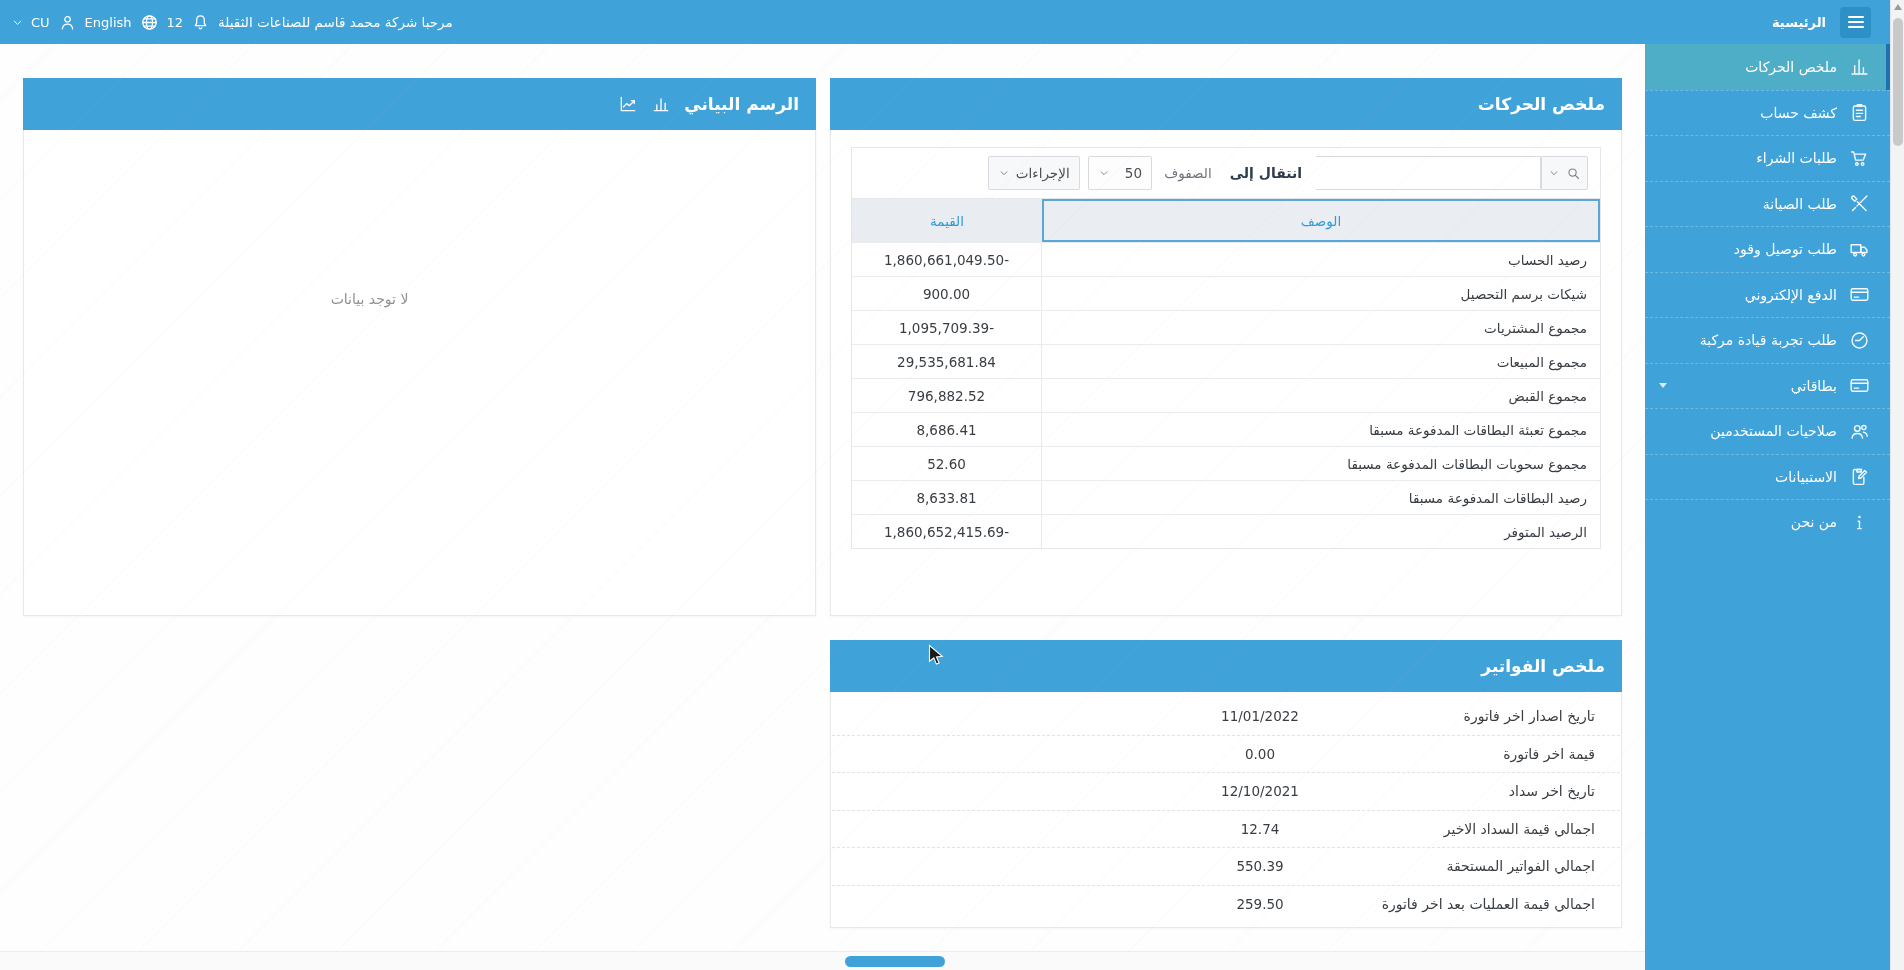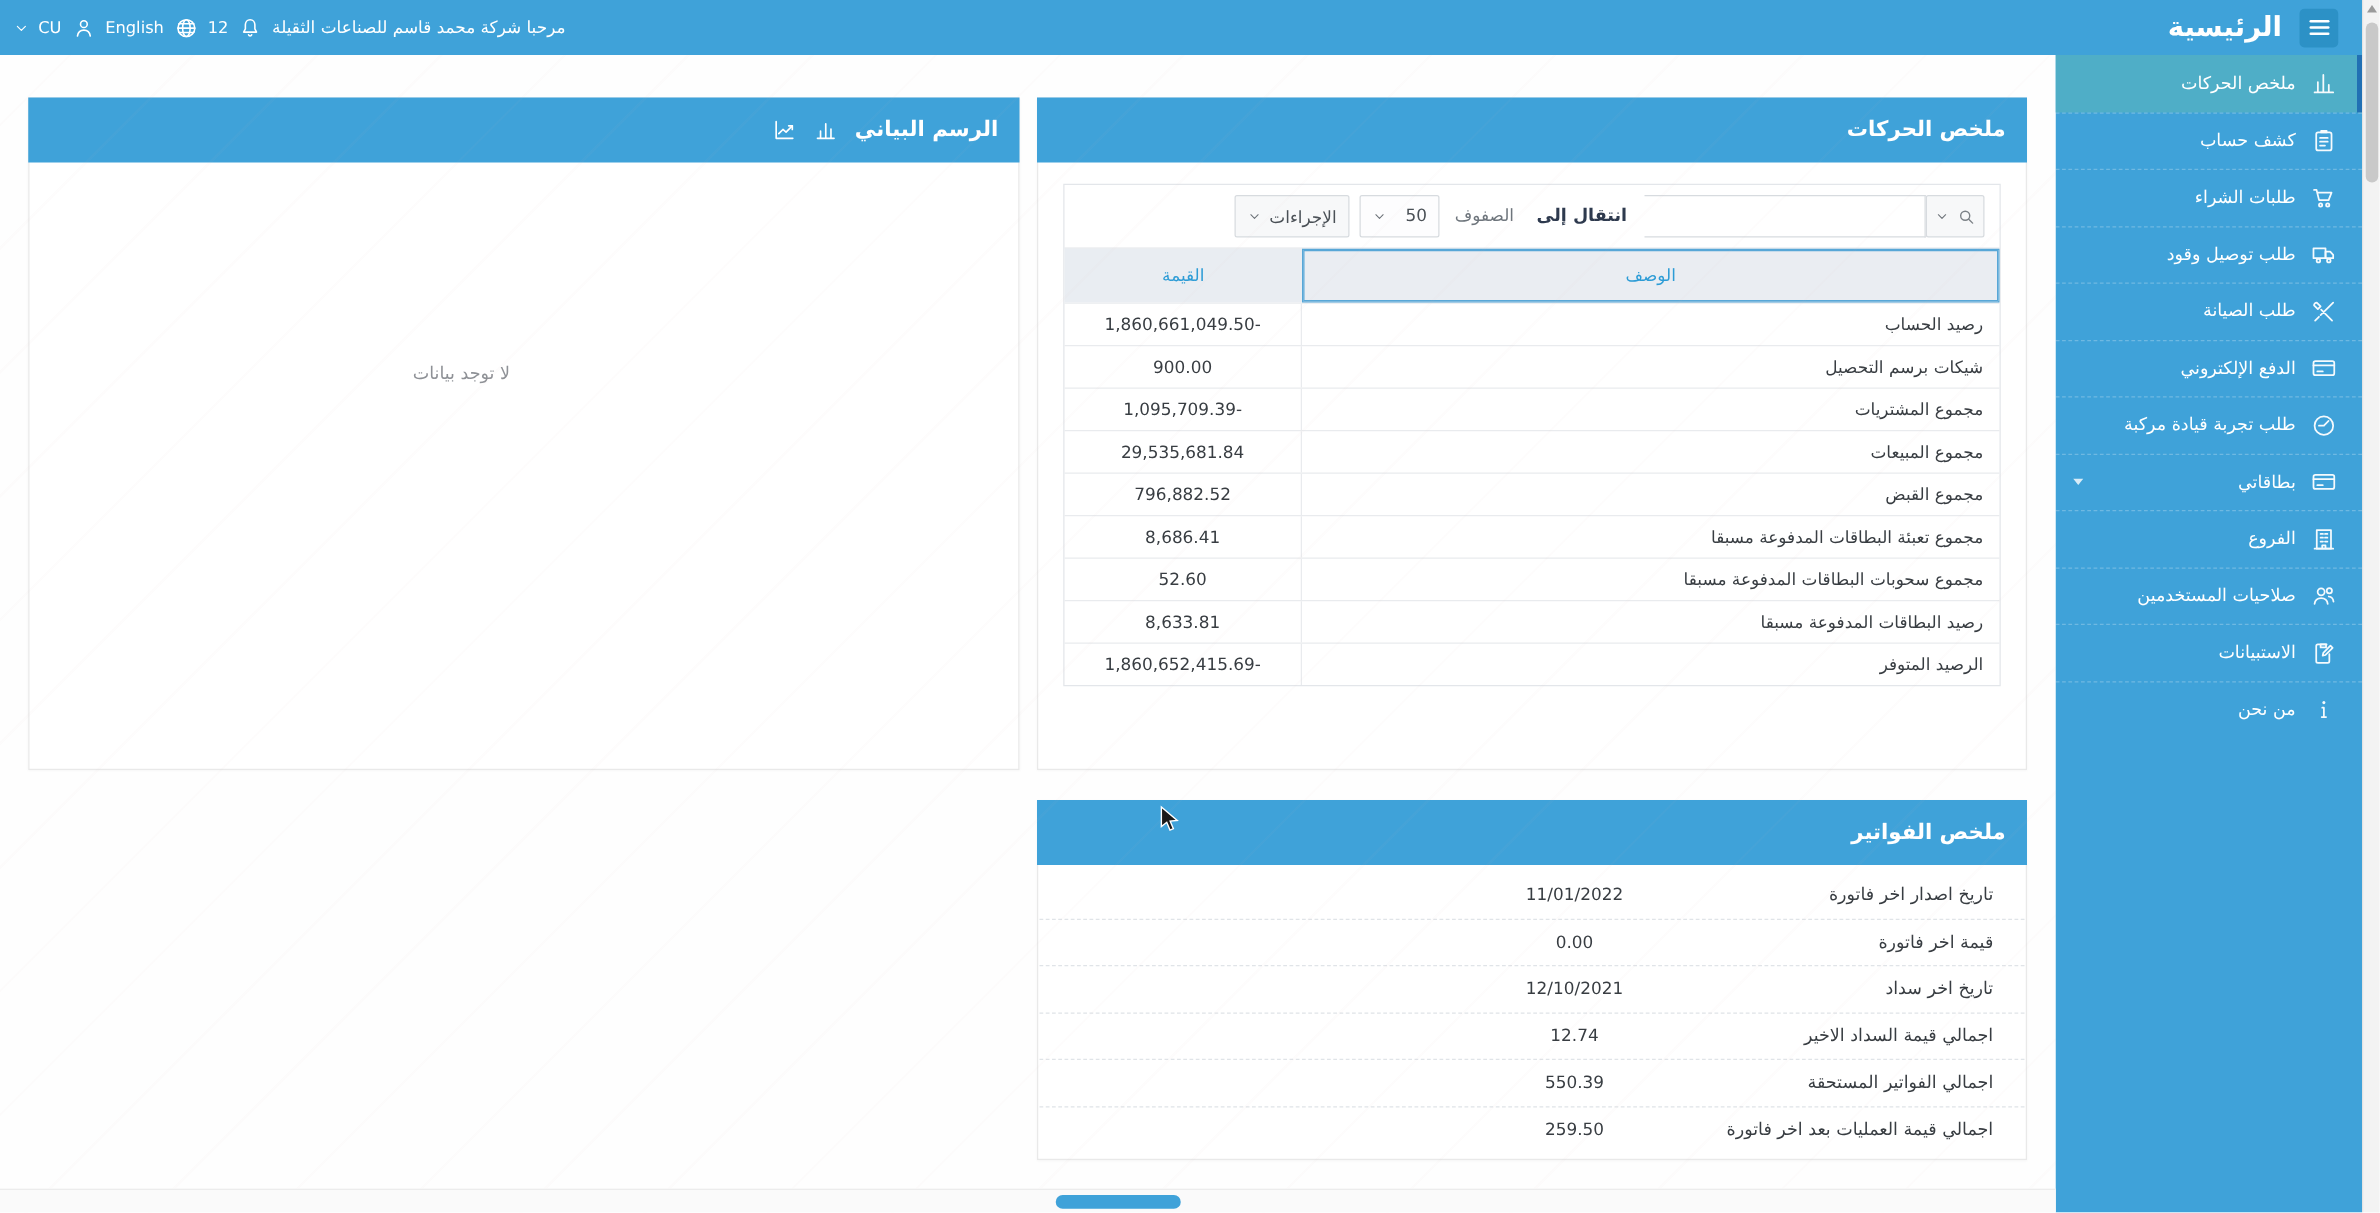--- a/index.html
+++ b/index.html
@@ -11,21 +11,21 @@
 
   .svgicon { display: inline-flex; line-height: 0; }
   .svgicon svg { fill: none; stroke: currentColor; stroke-width: 1.6; stroke-linecap: round; stroke-linejoin: round; }
 
   
   .topbar { position: absolute; top: 0; left: 0; width: 1890px; height: 44px; background: #3FA2D9; z-index: 5; }
   .topbar-right { position: absolute; top: 0; right: 19px; height: 44px; display: flex; align-items: center; gap: 14px; }
   .hamburger-btn { width: 31px; height: 31px; border-radius: 4px; background: #2C91C6; display: flex; flex-direction: column;
     align-items: center; justify-content: center; gap: 3px; cursor: pointer; }
   .hamburger-btn i { display:block; width: 16px; height: 2px; background: #fff; border-radius: 1px; }
-  .topbar-title { color: #fff; font-size: 22px; font-weight: bold; }
+  .topbar-title { color: #fff; font-size: 13px; font-weight: bold; }
   .topbar-left { position: absolute; top: 0; left: 12px; height: 44px; display: flex; direction: ltr; align-items: center; gap: 1px; color: #fff; font-size: 13px; }
   .topbar-left .grp { display: flex; align-items: center; gap: 8px; }
   .topbar-left .sep { width: 6px; }
   .tb-ic svg { width: 19px; height: 19px; }
   .tb-chev svg { width: 11px; height: 11px; stroke-width: 2; }
   .welcome { font-weight: 500; font-size: 13.5px; }
 
   
   .vscroll { position: absolute; top: 0; right: 0; width: 14px; height: 970px; background: #f3f3f3; border-left: 1px solid #e4e4e4; z-index: 9; }
   .vscroll .arr { position: absolute; top: 4px; left: 3px; width: 0; height: 0;
@@ -175,41 +175,41 @@
               <circle cx="9" cy="18.3" r="1.5"></circle>
               <circle cx="15.5" cy="18.3" r="1.5"></circle>
             </svg>
           </span>
           <span class="s-label">طلبات الشراء</span>
 
         </div>
         <div class="side-item">
           <span class="s-icon svgicon">
             <svg viewBox="0 0 24 24">
+              <path d="M5.5 3.5l3.5 3.5-2.5 2.5L3 6c0-1.3 1.2-2.5 2.5-2.5zM9.5 10l10 10M20.5 3.5L9 15M4 20l3.5-3.5"></path>
+            </svg>
+          </span>
+          <span class="s-label">طلب الصيانة</span>
+
+        </div>
+        <div class="side-item">
+          <span class="s-icon svgicon">
+            <svg viewBox="0 0 24 24">
               <rect x="2.5" y="6.5" width="11" height="9"></rect>
               <path d="M13.5 9.5h4.3l2.7 3v3h-7z"></path>
               <circle cx="7" cy="17.8" r="1.6"></circle>
               <circle cx="16.5" cy="17.8" r="1.6"></circle>
             </svg>
           </span>
           <span class="s-label">طلب توصيل وقود</span>
 
         </div>
         <div class="side-item">
           <span class="s-icon svgicon">
             <svg viewBox="0 0 24 24">
-              <path d="M5.5 3.5l3.5 3.5-2.5 2.5L3 6c0-1.3 1.2-2.5 2.5-2.5zM9.5 10l10 10M20.5 3.5L9 15M4 20l3.5-3.5"></path>
-            </svg>
-          </span>
-          <span class="s-label">طلب الصيانة</span>
-
-        </div>
-        <div class="side-item">
-          <span class="s-icon svgicon">
-            <svg viewBox="0 0 24 24">
               <rect x="2.5" y="5.5" width="19" height="13" rx="1.8"></rect>
               <path d="M2.5 9.5h19M6 15h5"></path>
             </svg>
           </span>
           <span class="s-label">الدفع الإلكتروني</span>
 
         </div>
         <div class="side-item">
           <span class="s-icon svgicon">
             <svg viewBox="0 0 24 24">
@@ -222,30 +222,20 @@
         </div>
         <div class="side-item expandable">
           <span class="s-icon svgicon">
             <svg viewBox="0 0 24 24">
               <rect x="2.5" y="5.5" width="19" height="13" rx="1.8"></rect>
               <path d="M2.5 9.5h19M6 15h5"></path>
             </svg>
           </span>
           <span class="s-label">بطاقاتي</span>
           <span class="caret"></span>
-        </div>
-        <div class="side-item">
-          <span class="s-icon svgicon">
-            <svg viewBox="0 0 24 24">
-              <rect x="5.5" y="3.5" width="13" height="17"></rect>
-              <path d="M3.5 20.5h17M9 7h2.2M13 7h2.2M9 10.5h2.2M13 10.5h2.2M9 14h2.2M13 14h2.2M10.5 17.5h3v3h-3z"></path>
-            </svg>
-          </span>
-          <span class="s-label">الفروع</span>
-
         </div>
         <div class="side-item">
           <span class="s-icon svgicon">
             <svg viewBox="0 0 24 24">
               <circle cx="9.5" cy="8.5" r="3.2"></circle>
               <path d="M3.5 19.5c.4-3.4 2.8-5.3 6-5.3s5.6 1.9 6 5.3"></path>
               <circle cx="17" cy="7.5" r="2.4"></circle>
               <path d="M16.5 12.8c2.6.3 4 2 4.3 4.6"></path>
             </svg>
           </span>

